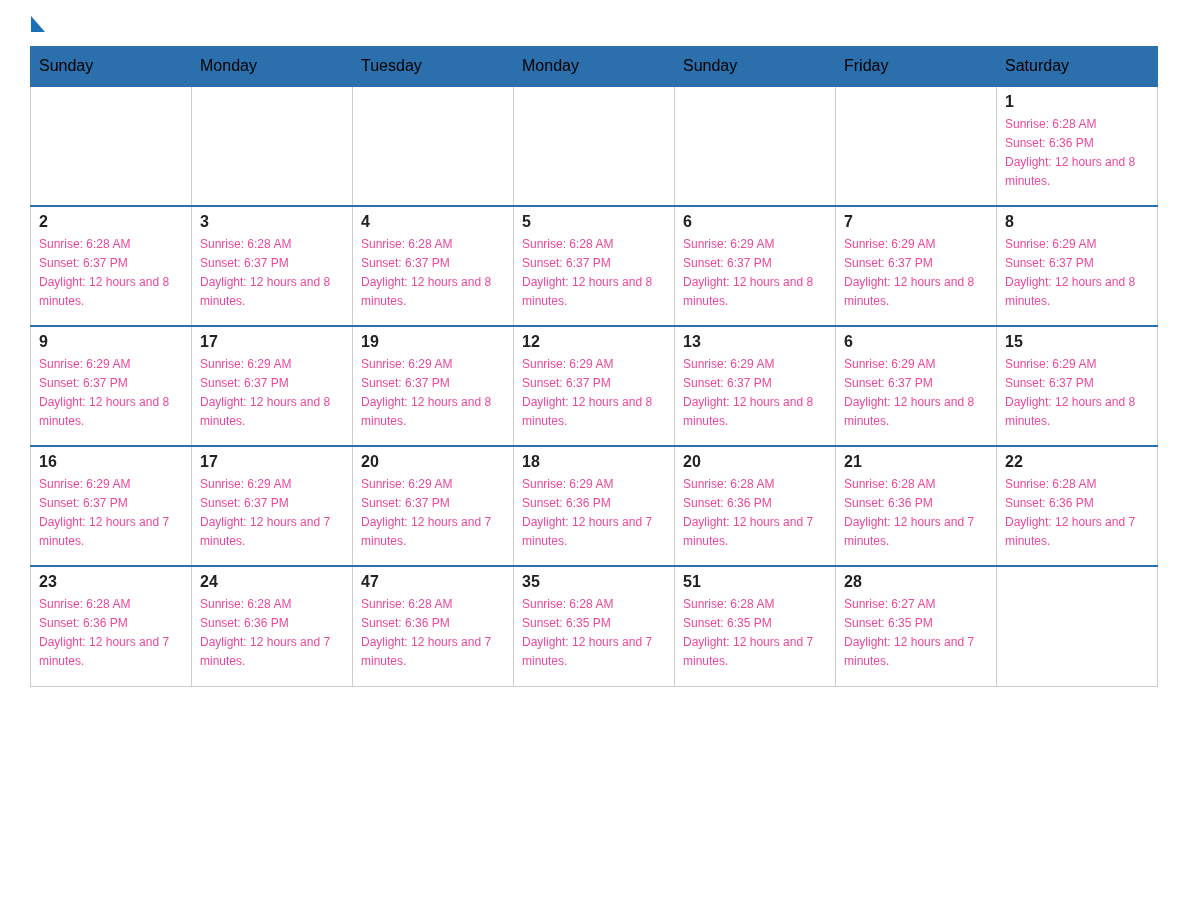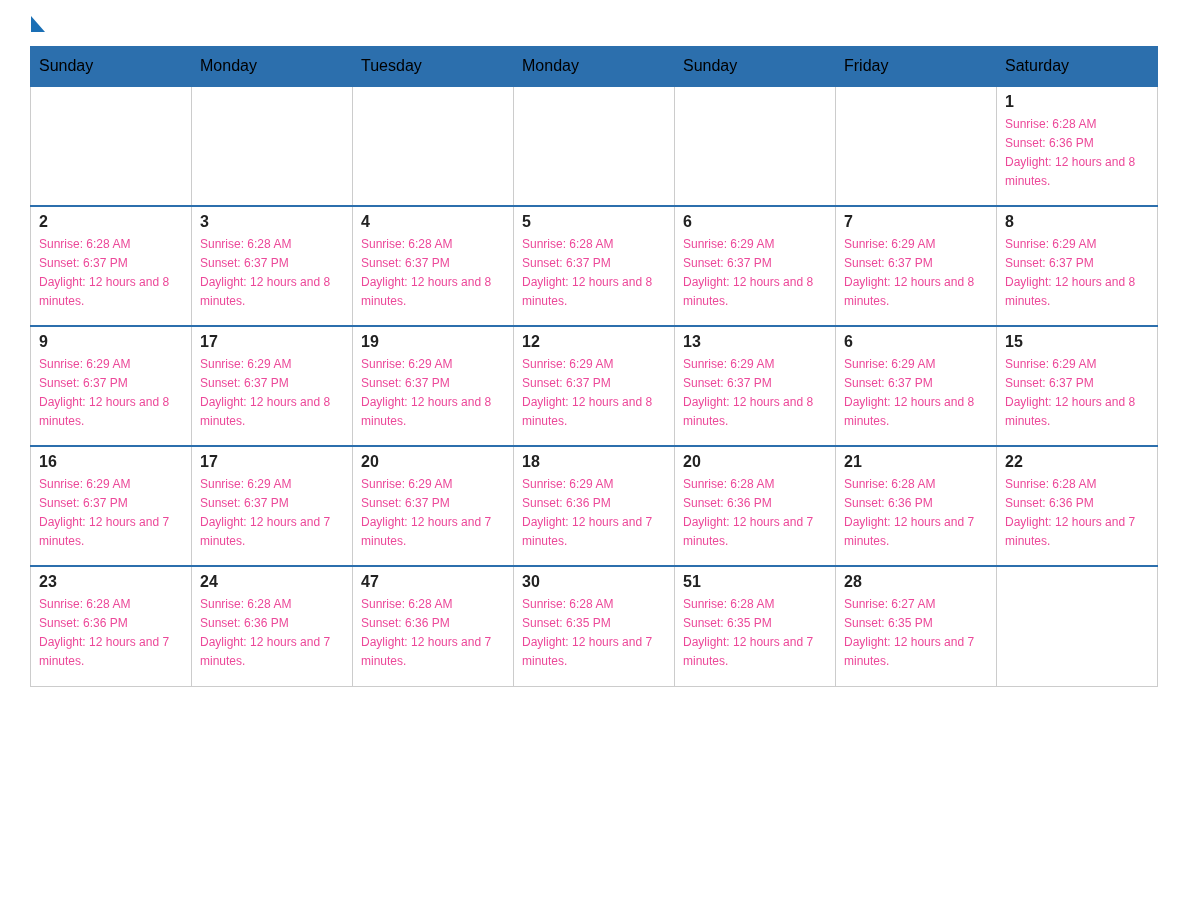--- a/index.html
+++ b/index.html
@@ -249,21 +249,21 @@
       </td>
         <td>
         <span class="day-number">24</span>
         <span class="day-info">Sunrise: 6:28 AM<br>Sunset: 6:36 PM<br>Daylight: 12 hours and 7 minutes.</span>
       </td>
         <td>
         <span class="day-number">47</span>
         <span class="day-info">Sunrise: 6:28 AM<br>Sunset: 6:36 PM<br>Daylight: 12 hours and 7 minutes.</span>
       </td>
         <td>
-        <span class="day-number">30</span>
+        <span class="day-number">35</span>
         <span class="day-info">Sunrise: 6:28 AM<br>Sunset: 6:35 PM<br>Daylight: 12 hours and 7 minutes.</span>
       </td>
         <td>
         <span class="day-number">51</span>
         <span class="day-info">Sunrise: 6:28 AM<br>Sunset: 6:35 PM<br>Daylight: 12 hours and 7 minutes.</span>
       </td>
         <td>
         <span class="day-number">28</span>
         <span class="day-info">Sunrise: 6:27 AM<br>Sunset: 6:35 PM<br>Daylight: 12 hours and 7 minutes.</span>
       </td>

